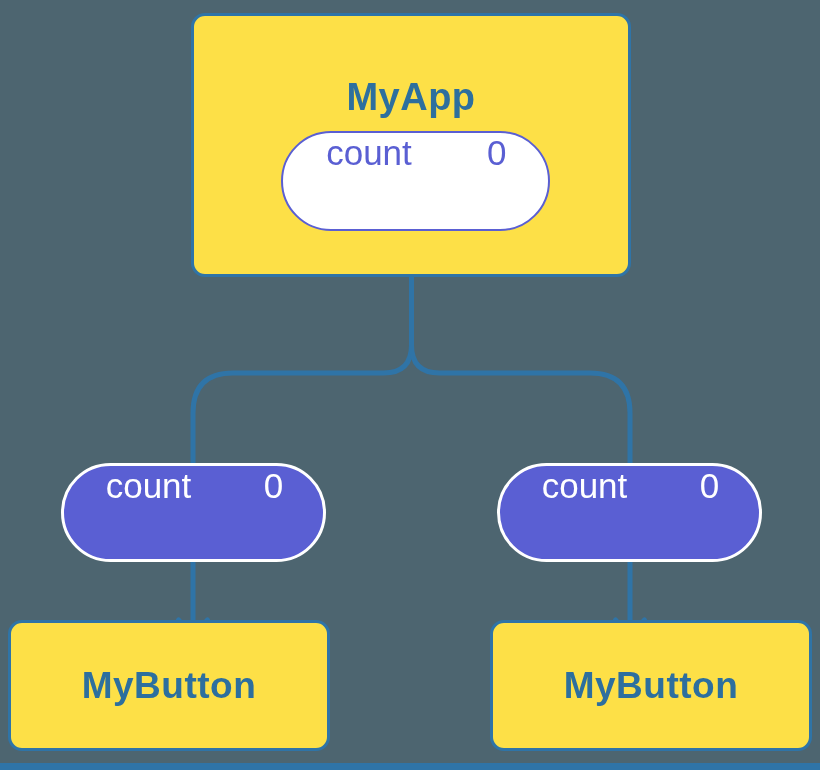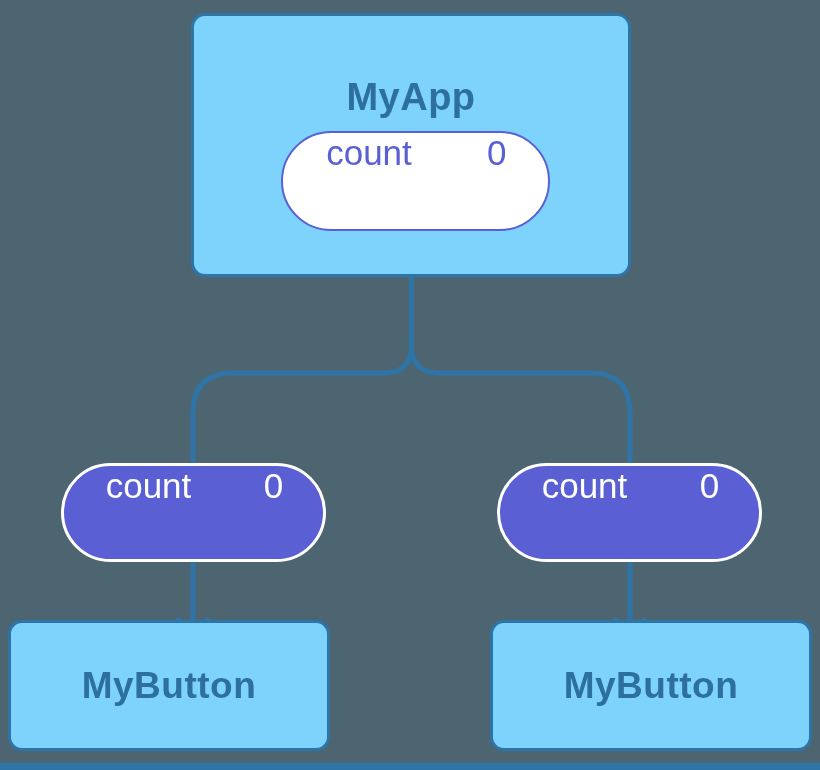--- a/index.html
+++ b/index.html
@@ -17,21 +17,21 @@
   }
   .connector-svg {
     position: absolute;
     left: 0;
     top: 0;
     z-index: 1;
   }
   .node-box {
     position: absolute;
     box-sizing: border-box;
-    background: #7dd3fc;
+    background: #fde047;
     border: 3px solid #2F74A7;
     border-radius: 14px;
     z-index: 2;
   }
   .root-node {
     left: 191px;
     top: 13px;
     width: 440px;
     height: 264px;
   }

